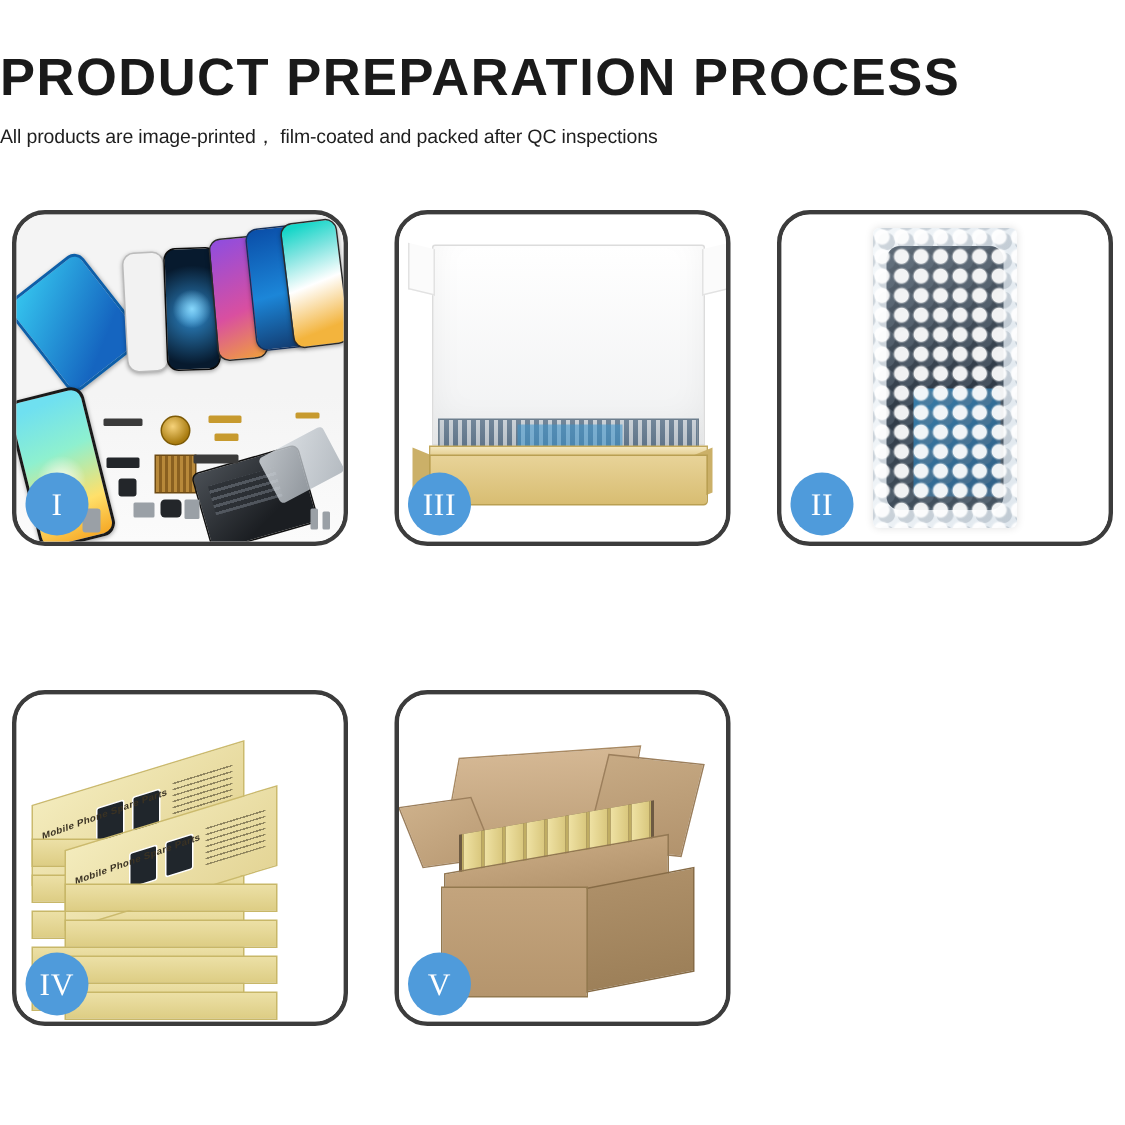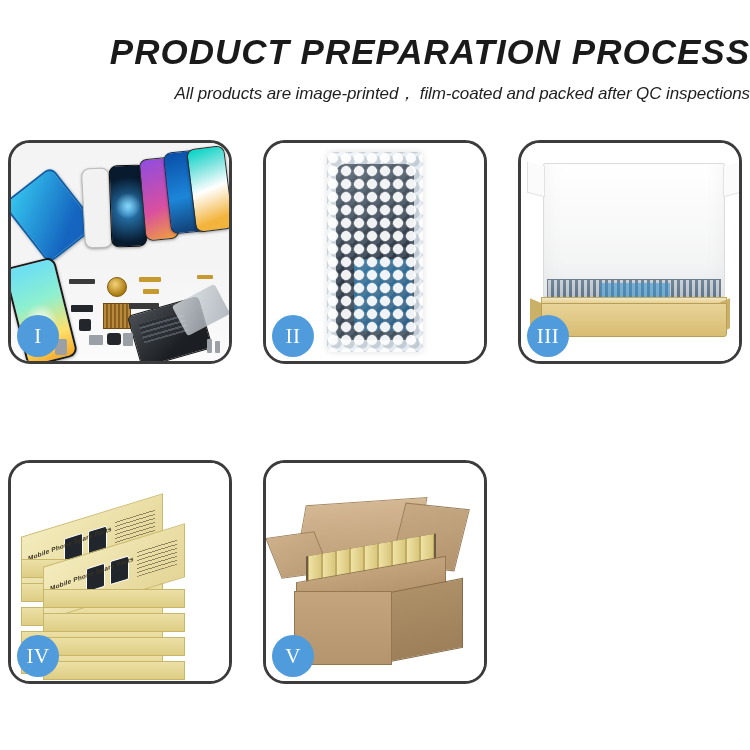--- a/index.html
+++ b/index.html
@@ -19,36 +19,35 @@
     height: 750px;
     box-sizing: border-box;
   }
 
   
   .header {
     position: absolute;
     left: 0;
     top: 34px;
     width: 750px;
-    text-align: right;
-    font-style: italic;
+    text-align: left;
   }
   .title {
     font-family: "Liberation Sans", sans-serif;
     font-size: 35px;
     font-weight: bold;
     letter-spacing: 1.0px;
     color: #1a1a1a;
     line-height: 1.05;
     white-space: nowrap;
   }
   .subtitle {
     margin-top: 11px;
     font-family: "Liberation Sans", sans-serif;
-    font-size: 17px;
+    font-size: 13px;
     font-weight: normal;
     letter-spacing: -0.1px;
     color: #1f1f1f;
     white-space: nowrap;
   }
 
   
   .grid {
     position: absolute;
     left: 8px;
@@ -479,43 +478,43 @@
         <div class="part gray" style="left:44px;top:196px;width:12px;height:16px;border-radius:2px;"></div>
         <div class="part gray" style="left:196px;top:196px;width:5px;height:14px;"></div>
         <div class="part gray" style="left:204px;top:198px;width:5px;height:12px;"></div>
         <div class="part gold" style="left:186px;top:132px;width:16px;height:4px;"></div>
       </div>
       <div class="badge">I</div>
     </div>
 
     <div class="panel">
       <div class="panel-scene">
+        <div class="p3-bg"></div>
+        <div class="p3-lid"></div>
+        <div class="p3-contents"></div>
+        <div class="p3-rim"></div>
+        <div class="p3-front-left"></div>
+        <div class="p3-front-right"></div>
+        <div class="p3-front"></div>
+      </div>
+      <div class="badge">III</div>
+    </div>
+
+    <div class="panel">
+      <div class="panel-scene">
         <div class="p2-bg"></div>
         <div class="bubble-pouch">
           <div class="pouch-inner">
             <div class="pouch-blue"></div>
           </div>
           <div class="bubbles2"></div>
           <div class="bubbles"></div>
         </div>
       </div>
       <div class="badge">II</div>
-    </div>
-
-    <div class="panel">
-      <div class="panel-scene">
-        <div class="p3-bg"></div>
-        <div class="p3-lid"></div>
-        <div class="p3-contents"></div>
-        <div class="p3-rim"></div>
-        <div class="p3-front-left"></div>
-        <div class="p3-front-right"></div>
-        <div class="p3-front"></div>
-      </div>
-      <div class="badge">III</div>
     </div>
 
     <div class="panel">
       <div class="panel-scene">
         <div class="p4-bg"></div>
 
         <div class="stackA" style="left:10px; top:52px;">
           <div class="ybox-top" style="left:0; top:0;">
             <div class="ybox-img" style="left:42px;"></div>
             <div class="ybox-img" style="left:66px;"></div>

